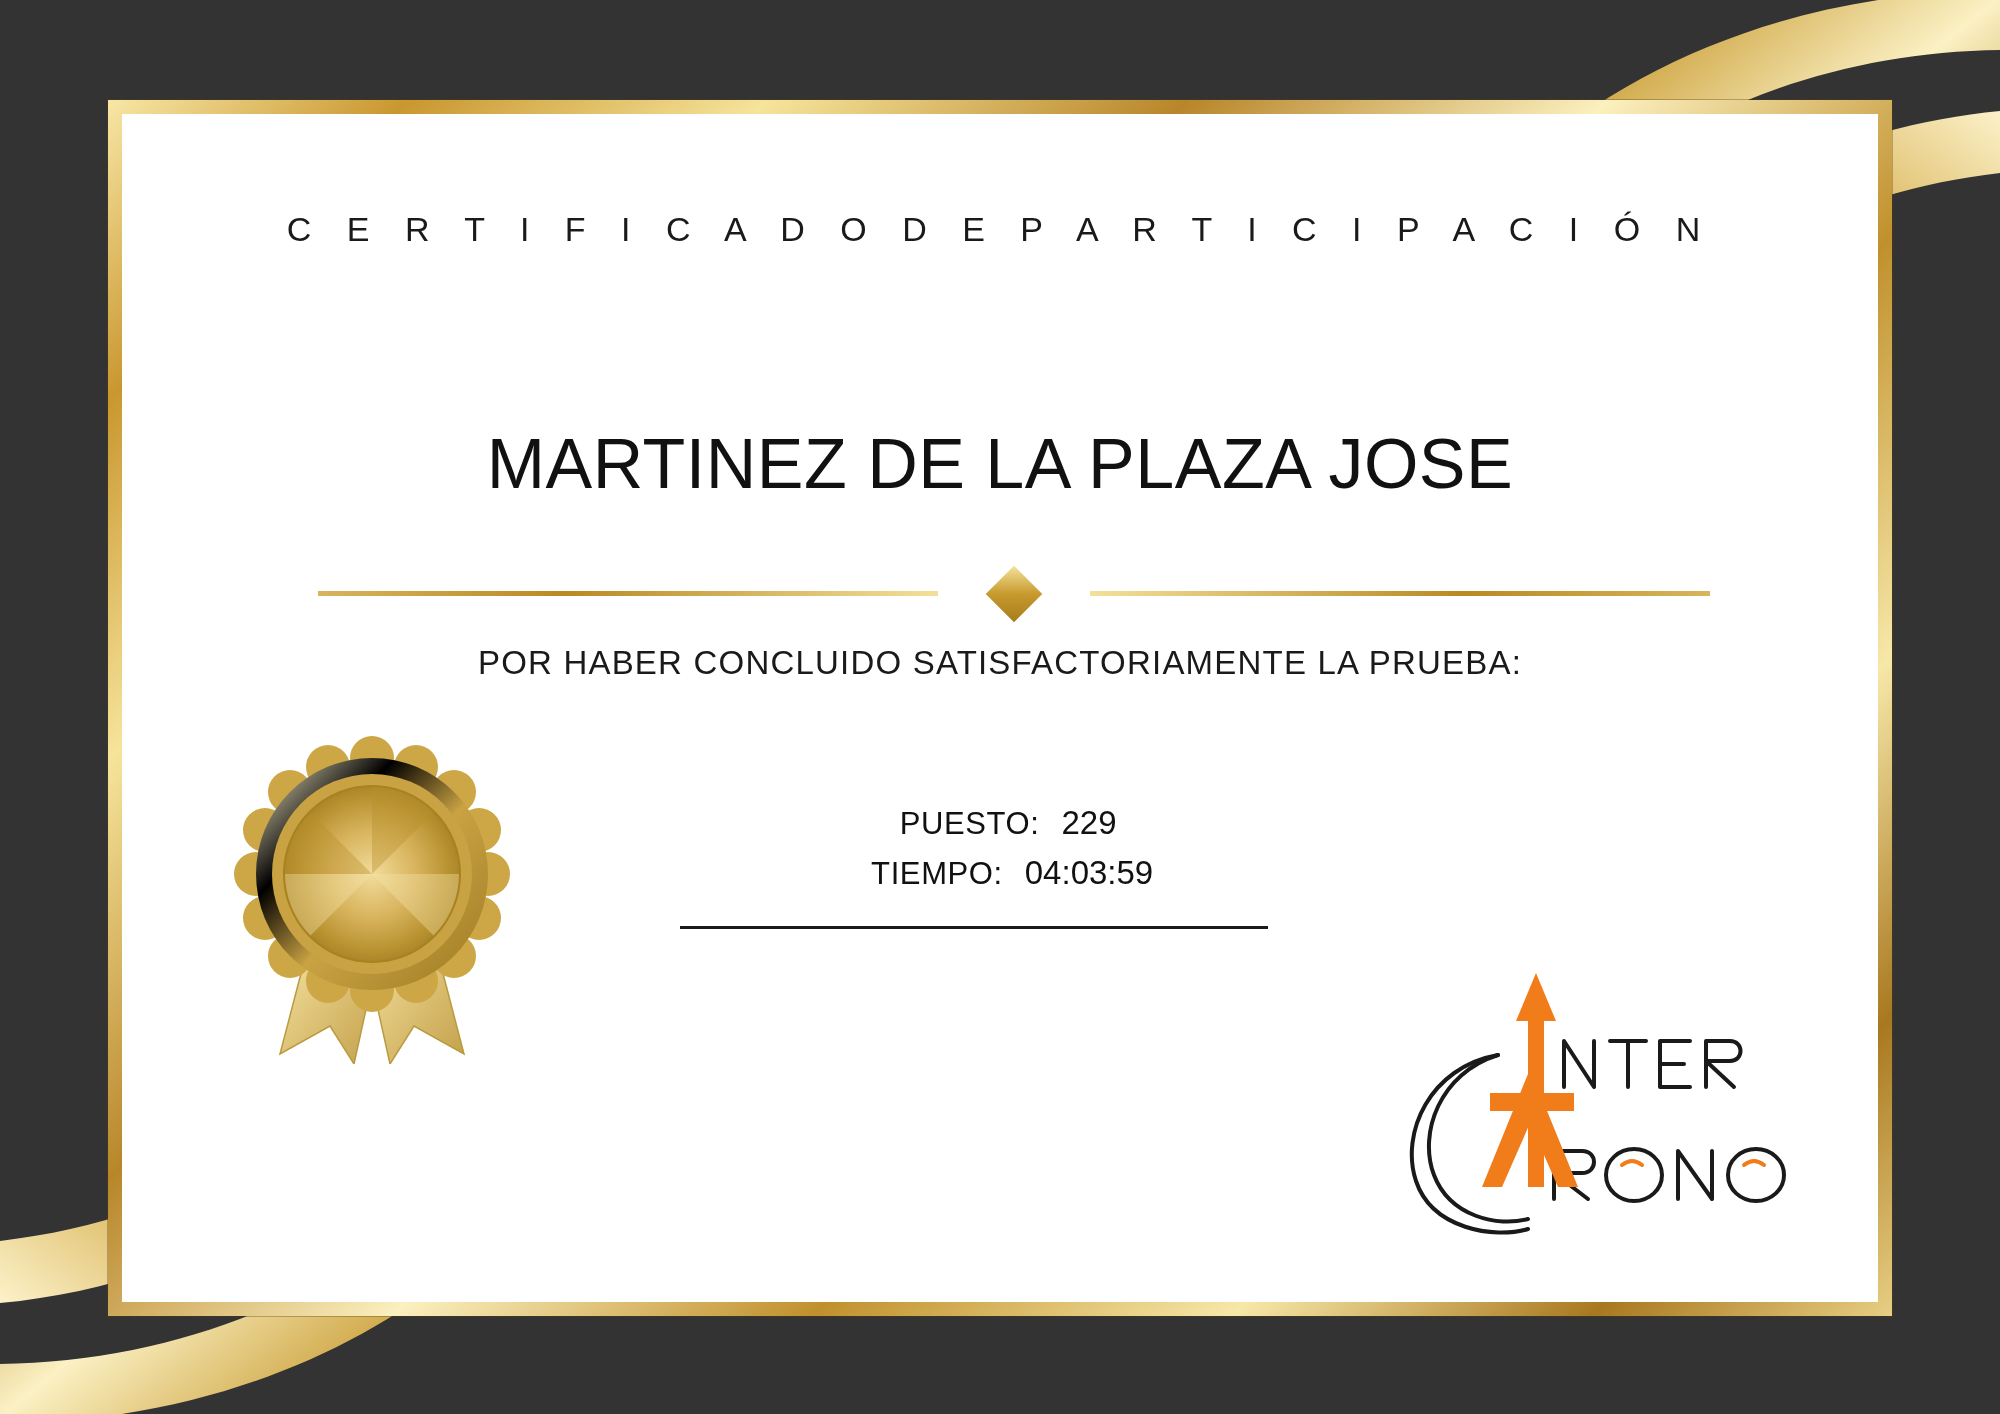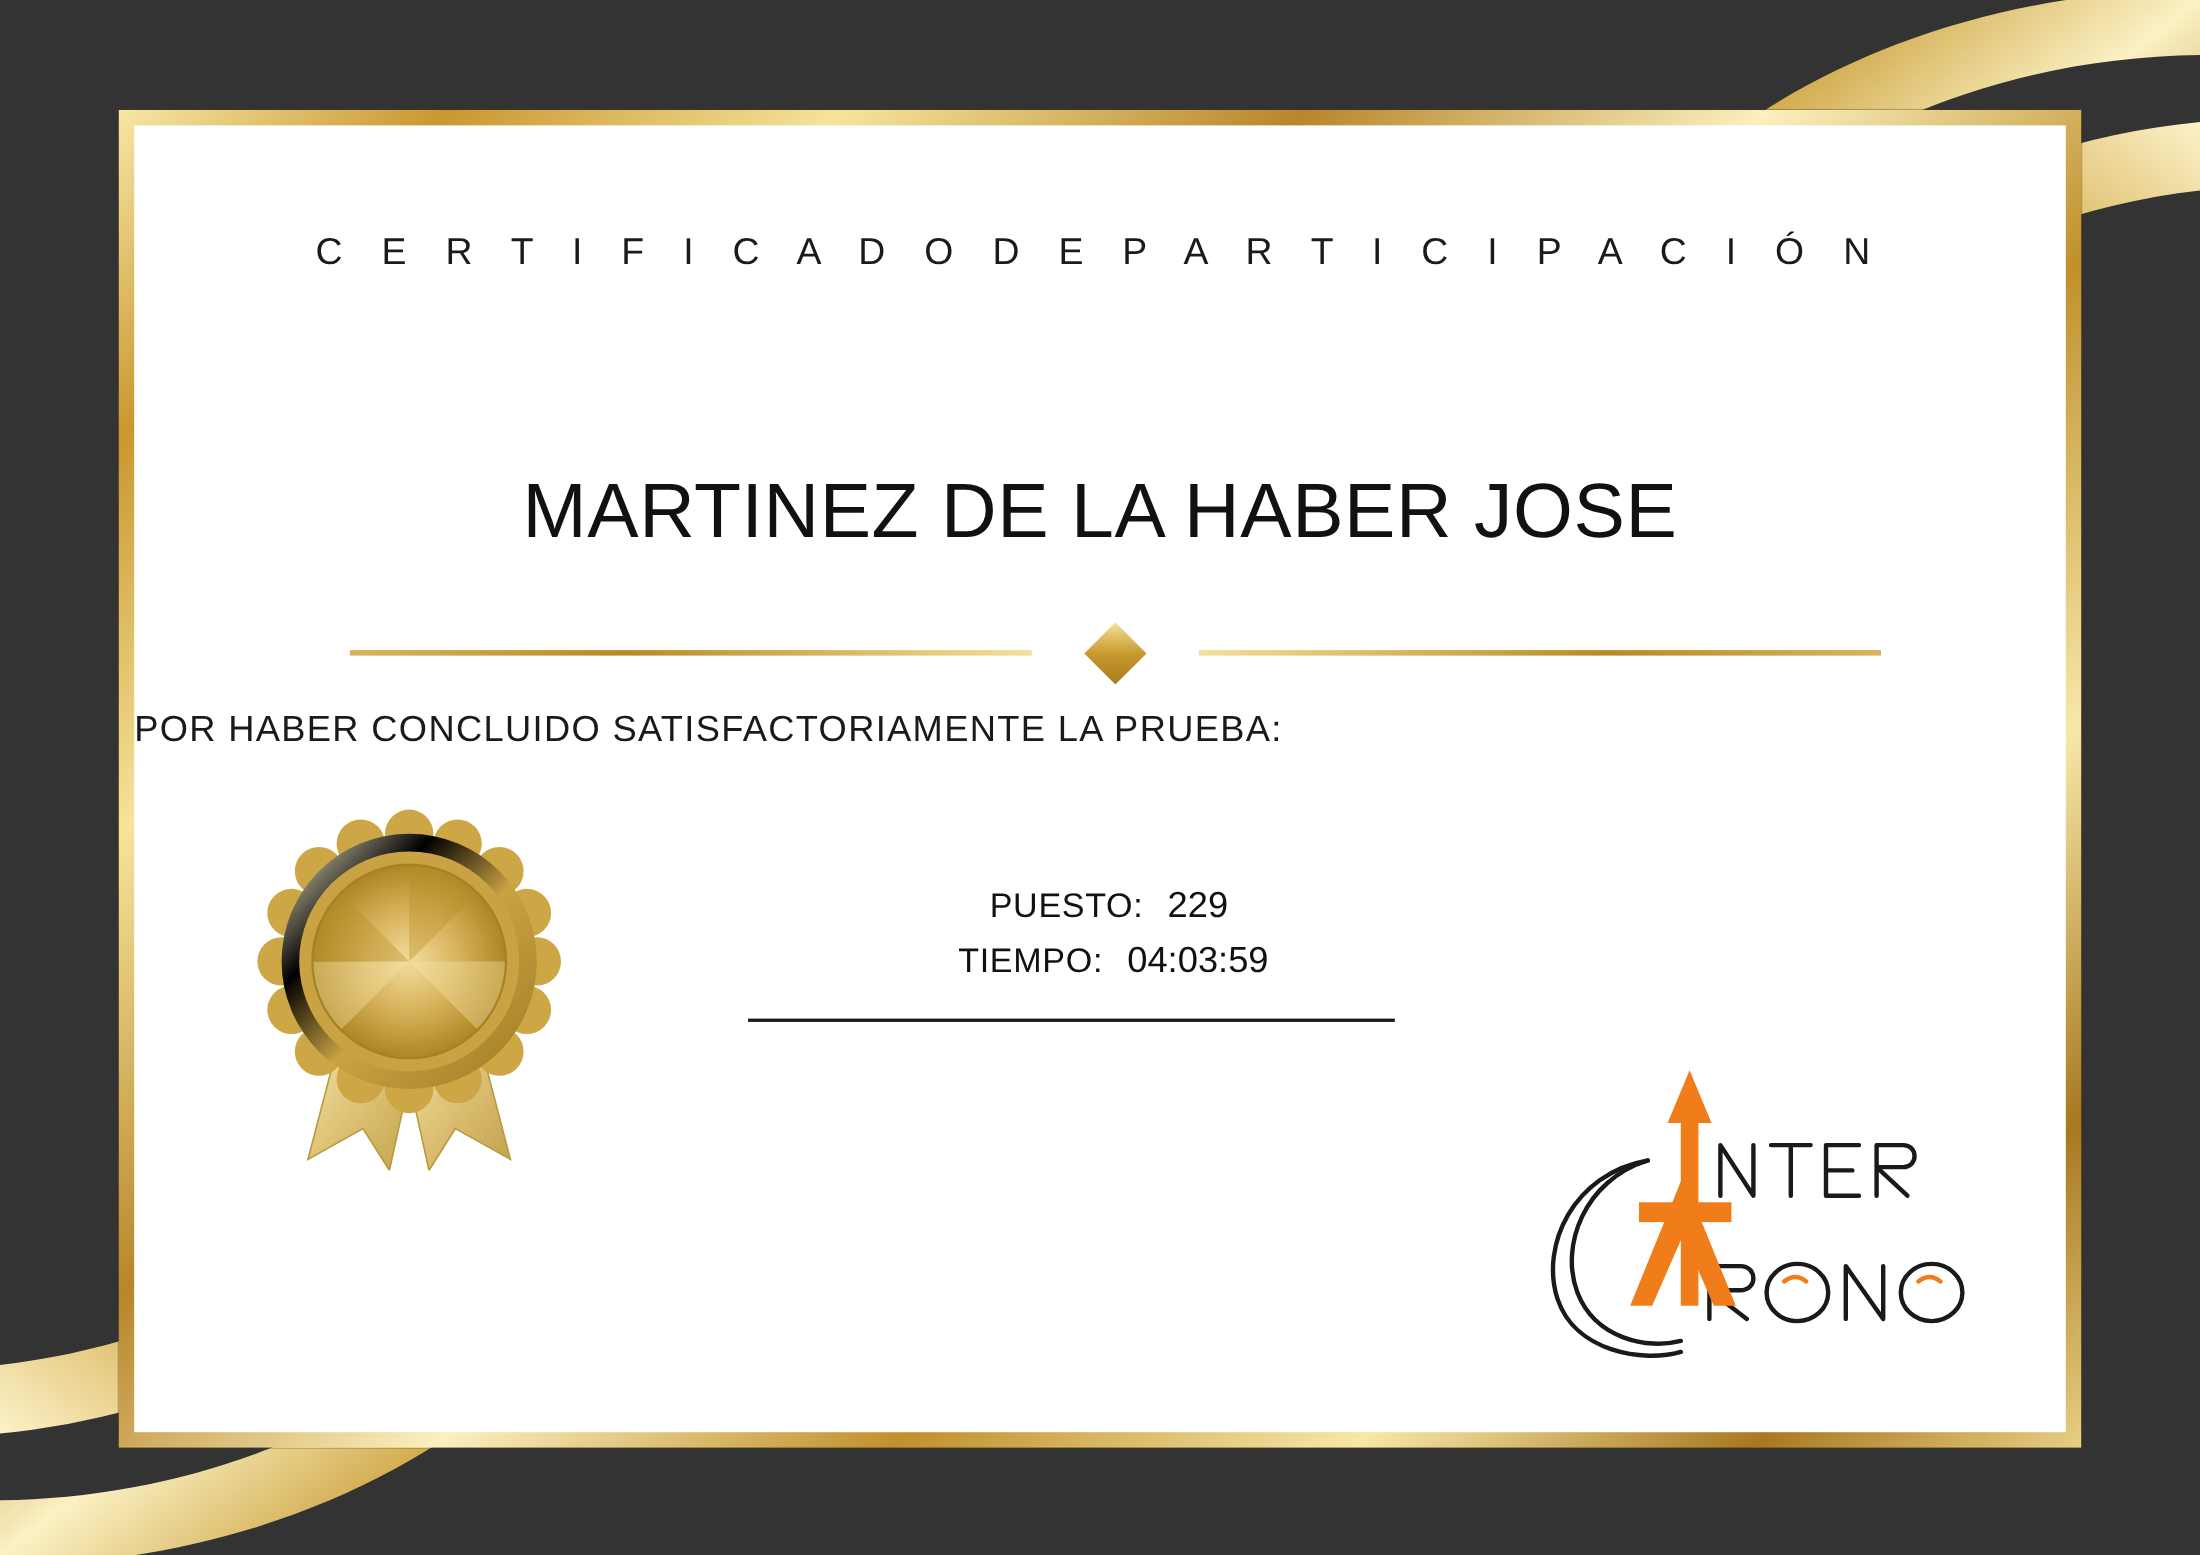--- a/index.html
+++ b/index.html
@@ -114,21 +114,21 @@
     transform: rotate(45deg);
     background: linear-gradient(135deg, #f6e29a 0%, #c79a2e 50%, #a77c1d 100%);
   }
 
   
   .sub-line {
     position: absolute;
     top: 530px;
     left: 0;
     width: 100%;
-    text-align: left;
+    text-align: center;
     font-size: 33px;
     letter-spacing: 1.2px;
     color: #1a1a1a;
     white-space: nowrap;
   }
 
   
   .results {
     position: absolute;
     left: 500px;
@@ -225,21 +225,21 @@
     </defs>
     <path d="M0,540 L0,480 C200,480 380,400 500,260 C570,178 610,90 620,0 L682,0 C670,116 620,228 530,326 C408,460 220,540 0,540 Z" fill="url(#gcorner3)"></path>
     <path d="M0,420 L0,358 C140,344 260,290 348,204 C420,134 464,70 488,0 L554,0 C524,96 468,184 382,260 C280,350 148,408 0,420 Z" fill="url(#gcorner4)"></path>
   </svg>
 
   <div class="gold-frame">
     <div class="frame-inner">
 
       <div class="cert-heading">C E R T I F I C A D O   D E   P A R T I C I P A C I Ó N</div>
 
-      <div class="recipient-name">MARTINEZ DE LA HABER JOSE</div>
+      <div class="recipient-name">MARTINEZ DE LA PLAZA JOSE</div>
 
       <div class="divider">
         <div class="line left"></div>
         <div class="diamond"></div>
         <div class="line right"></div>
       </div>
 
       <div class="sub-line">POR HABER CONCLUIDO SATISFACTORIAMENTE LA PRUEBA:</div>
 
       <svg class="medal" viewBox="0 0 300 330" aria-hidden="true">

